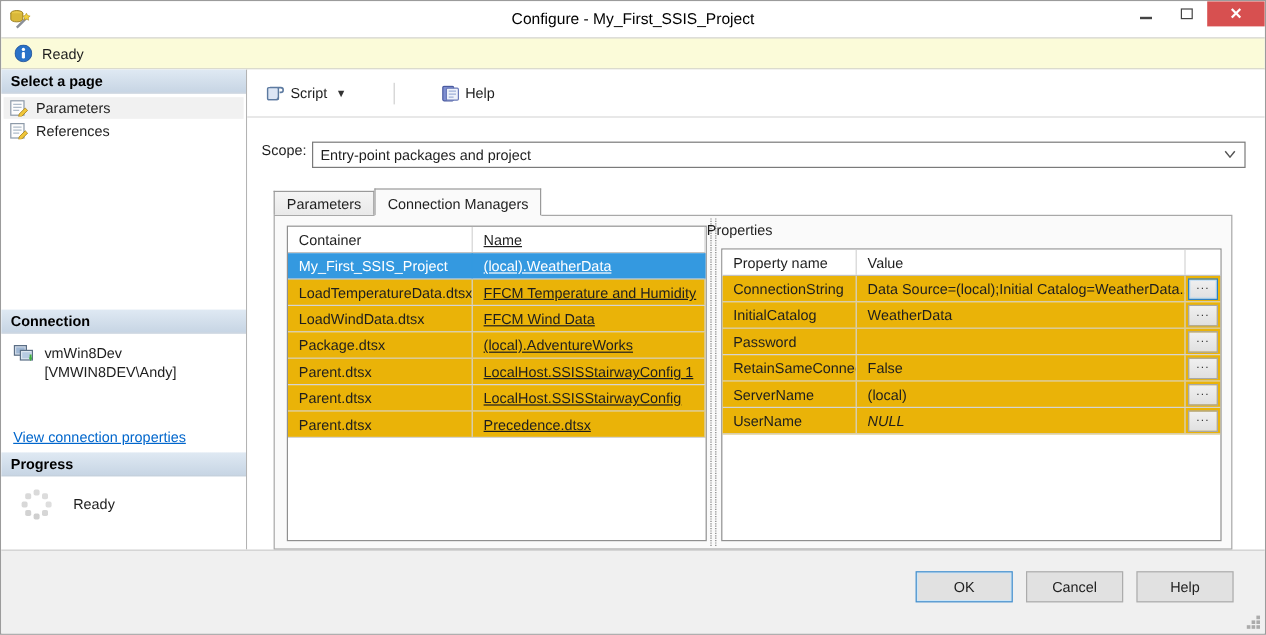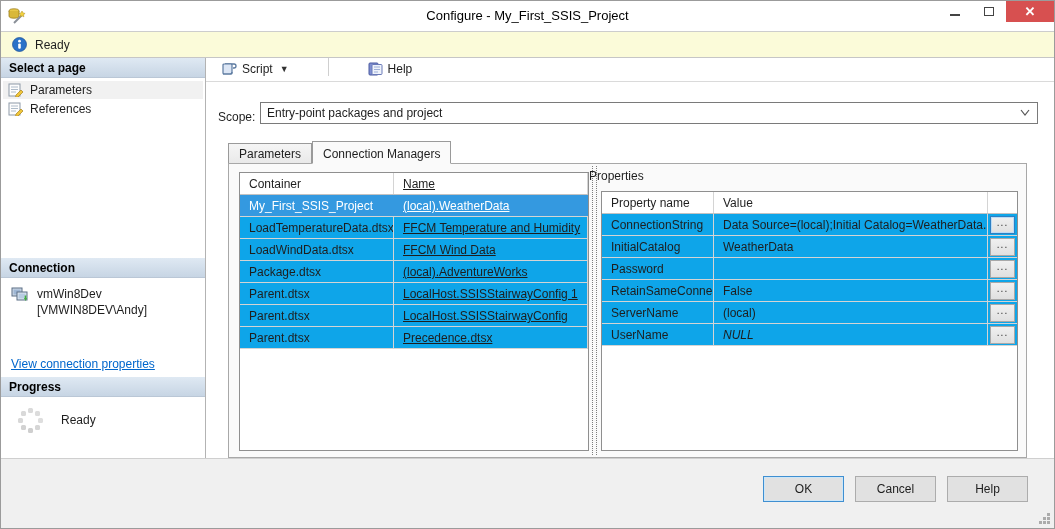--- a/index.html
+++ b/index.html
@@ -43,43 +43,43 @@
   .conn-link { margin-top:auto; color:var(--link); text-decoration:underline; width:max-content; }
   .progress-body { flex:1 1 auto; padding:8px 0 0 14px; }
   .progress-row { display:flex; align-items:center; gap:16px; }
   .spinner { position:relative; width:30px; height:30px; flex:0 0 auto; }
   .spinner .dot { position:absolute; left:13px; top:13px; width:5px; height:5px; border-radius:1.5px; background:transparent;
     box-shadow: 0 -10px #dadada, 7px -7px #dcdcdc, 10px 0 #dedede, 7px 7px #d6d6d6,
                 0 10px #cfcfcf, -7px 7px #d2d2d2, -10px 0 #d8d8d8, -7px -7px #d9d9d9; }
 
   
   .main { flex:1 1 auto; display:flex; flex-direction:column; background:#fff; min-width:0; }
-  .toolbar { height:24px; flex:0 0 auto; border-bottom:1px solid #dadada; display:flex; align-items:flex-start; padding-left:8px;gap:28px; }
+  .toolbar { height:40px; flex:0 0 auto; border-bottom:1px solid #dadada; display:flex; align-items:center; padding-left:8px;gap:28px; }
   .tool-btn { display:flex; align-items:center; gap:5px; padding:3px 6px; border:1px solid transparent; }
   .tool-sep { width:1px; height:18px; background:#cfcfcf; margin:0 4px; }
   .dd-arrow { font-size:9px; color:#333; margin-left:2px; }
 
-  .scope-row { display:flex; align-items:flex-end; margin:20px 16px 0 12px; }
+  .scope-row { display:flex; align-items:flex-start; margin:20px 16px 0 12px; }
   .scope-label { width:42px; flex:0 0 auto; }
   .combo { flex:1 1 auto; height:22px; border:1px solid #7a7a7a; background:#fff;
            display:flex; align-items:center; padding:0 6px; position:relative; }
   .combo-chevron { position:absolute; right:7px; top:6px; }
 
   .tabs { display:flex; align-items:flex-end; margin:17px 0 0 22px; position:relative; z-index:2; }
   .tab { border:1px solid #9a9a9a; border-bottom:none; background:linear-gradient(#f5f5f5,#e9e9e9);
          padding:3px 10px; height:20px; }
   .tab.active { background:#fafafa; height:23px; padding-top:5px; margin-bottom:-1px; border-bottom:1px solid #fafafa; }
 
   .tab-content { position:relative; margin:0 27px 0 22px; height:343px; border:1px solid #a8a8a8; background:#fafafa; z-index:1; }
 
   .grid { position:absolute; background:#fff; border:1px solid #8f8f8f; overflow:hidden; }
   .managers-grid { left:10px; top:8px; width:350px; bottom:6px; }
   .grid-header { display:flex; height:22px; border-bottom:1px solid #c2c2c2; background:#fff; }
   .grid-header .hcell { padding:4px 0 0 9px; border-right:1px solid #d4d4d4; overflow:hidden; white-space:nowrap; }
-  .grid-row { display:flex; height:22px; border-bottom:1px solid #d4d4d4; background:#0ea5e9; }
+  .grid-row { display:flex; height:22px; border-bottom:1px solid #d4d4d4; background:#eab308; }
   .grid-row .cell { padding:4px 0 16px 9px; border-right:1px solid #d4d4d4; overflow:hidden; white-space:nowrap; }
   .c-container { width:154px; flex:0 0 auto; }
   .c-name { flex:1 1 auto;text-decoration:underline; }
   .grid-row.selected { background:var(--selection); }
   .grid-row.selected .cell { color:#fff; border-right-color:var(--selection); }
 
   .splitter { position:absolute; left:363px; top:2px; bottom:2px; width:5px;
               border-left:1px dotted #7d7d7d; border-right:1px dotted #7d7d7d; }
 
   .props-title { position:absolute; left:360px; top:5px; }

